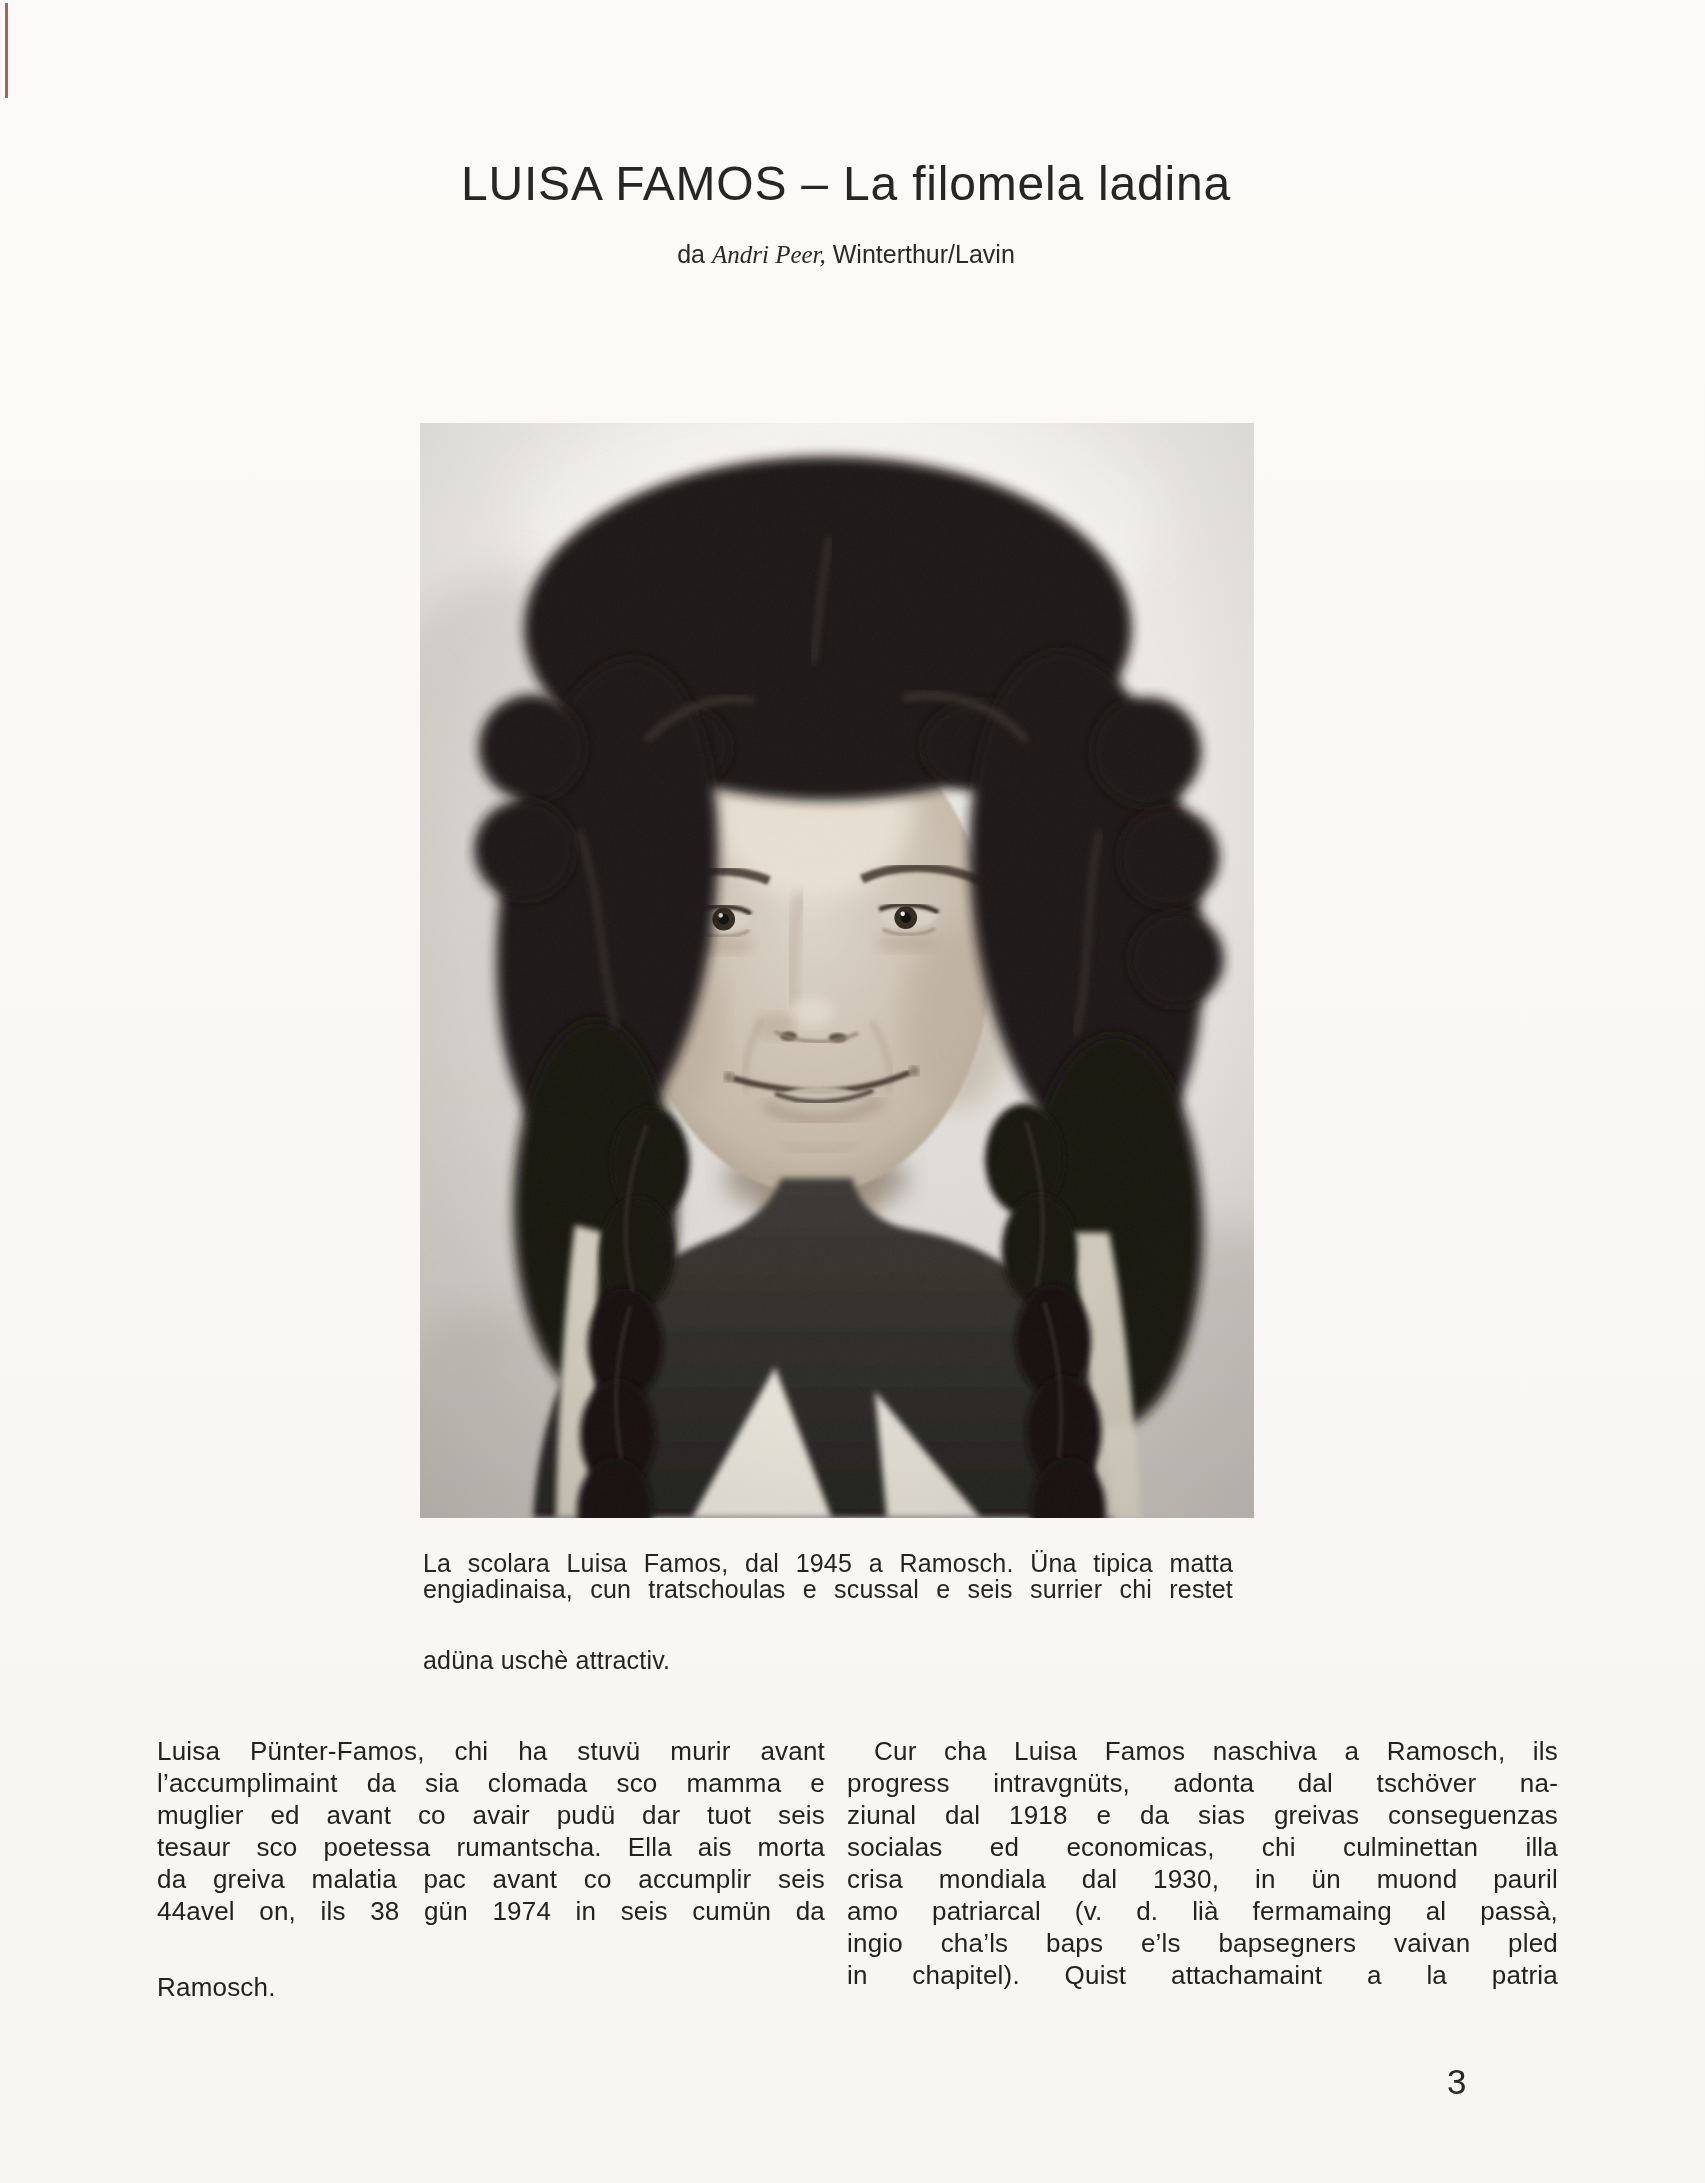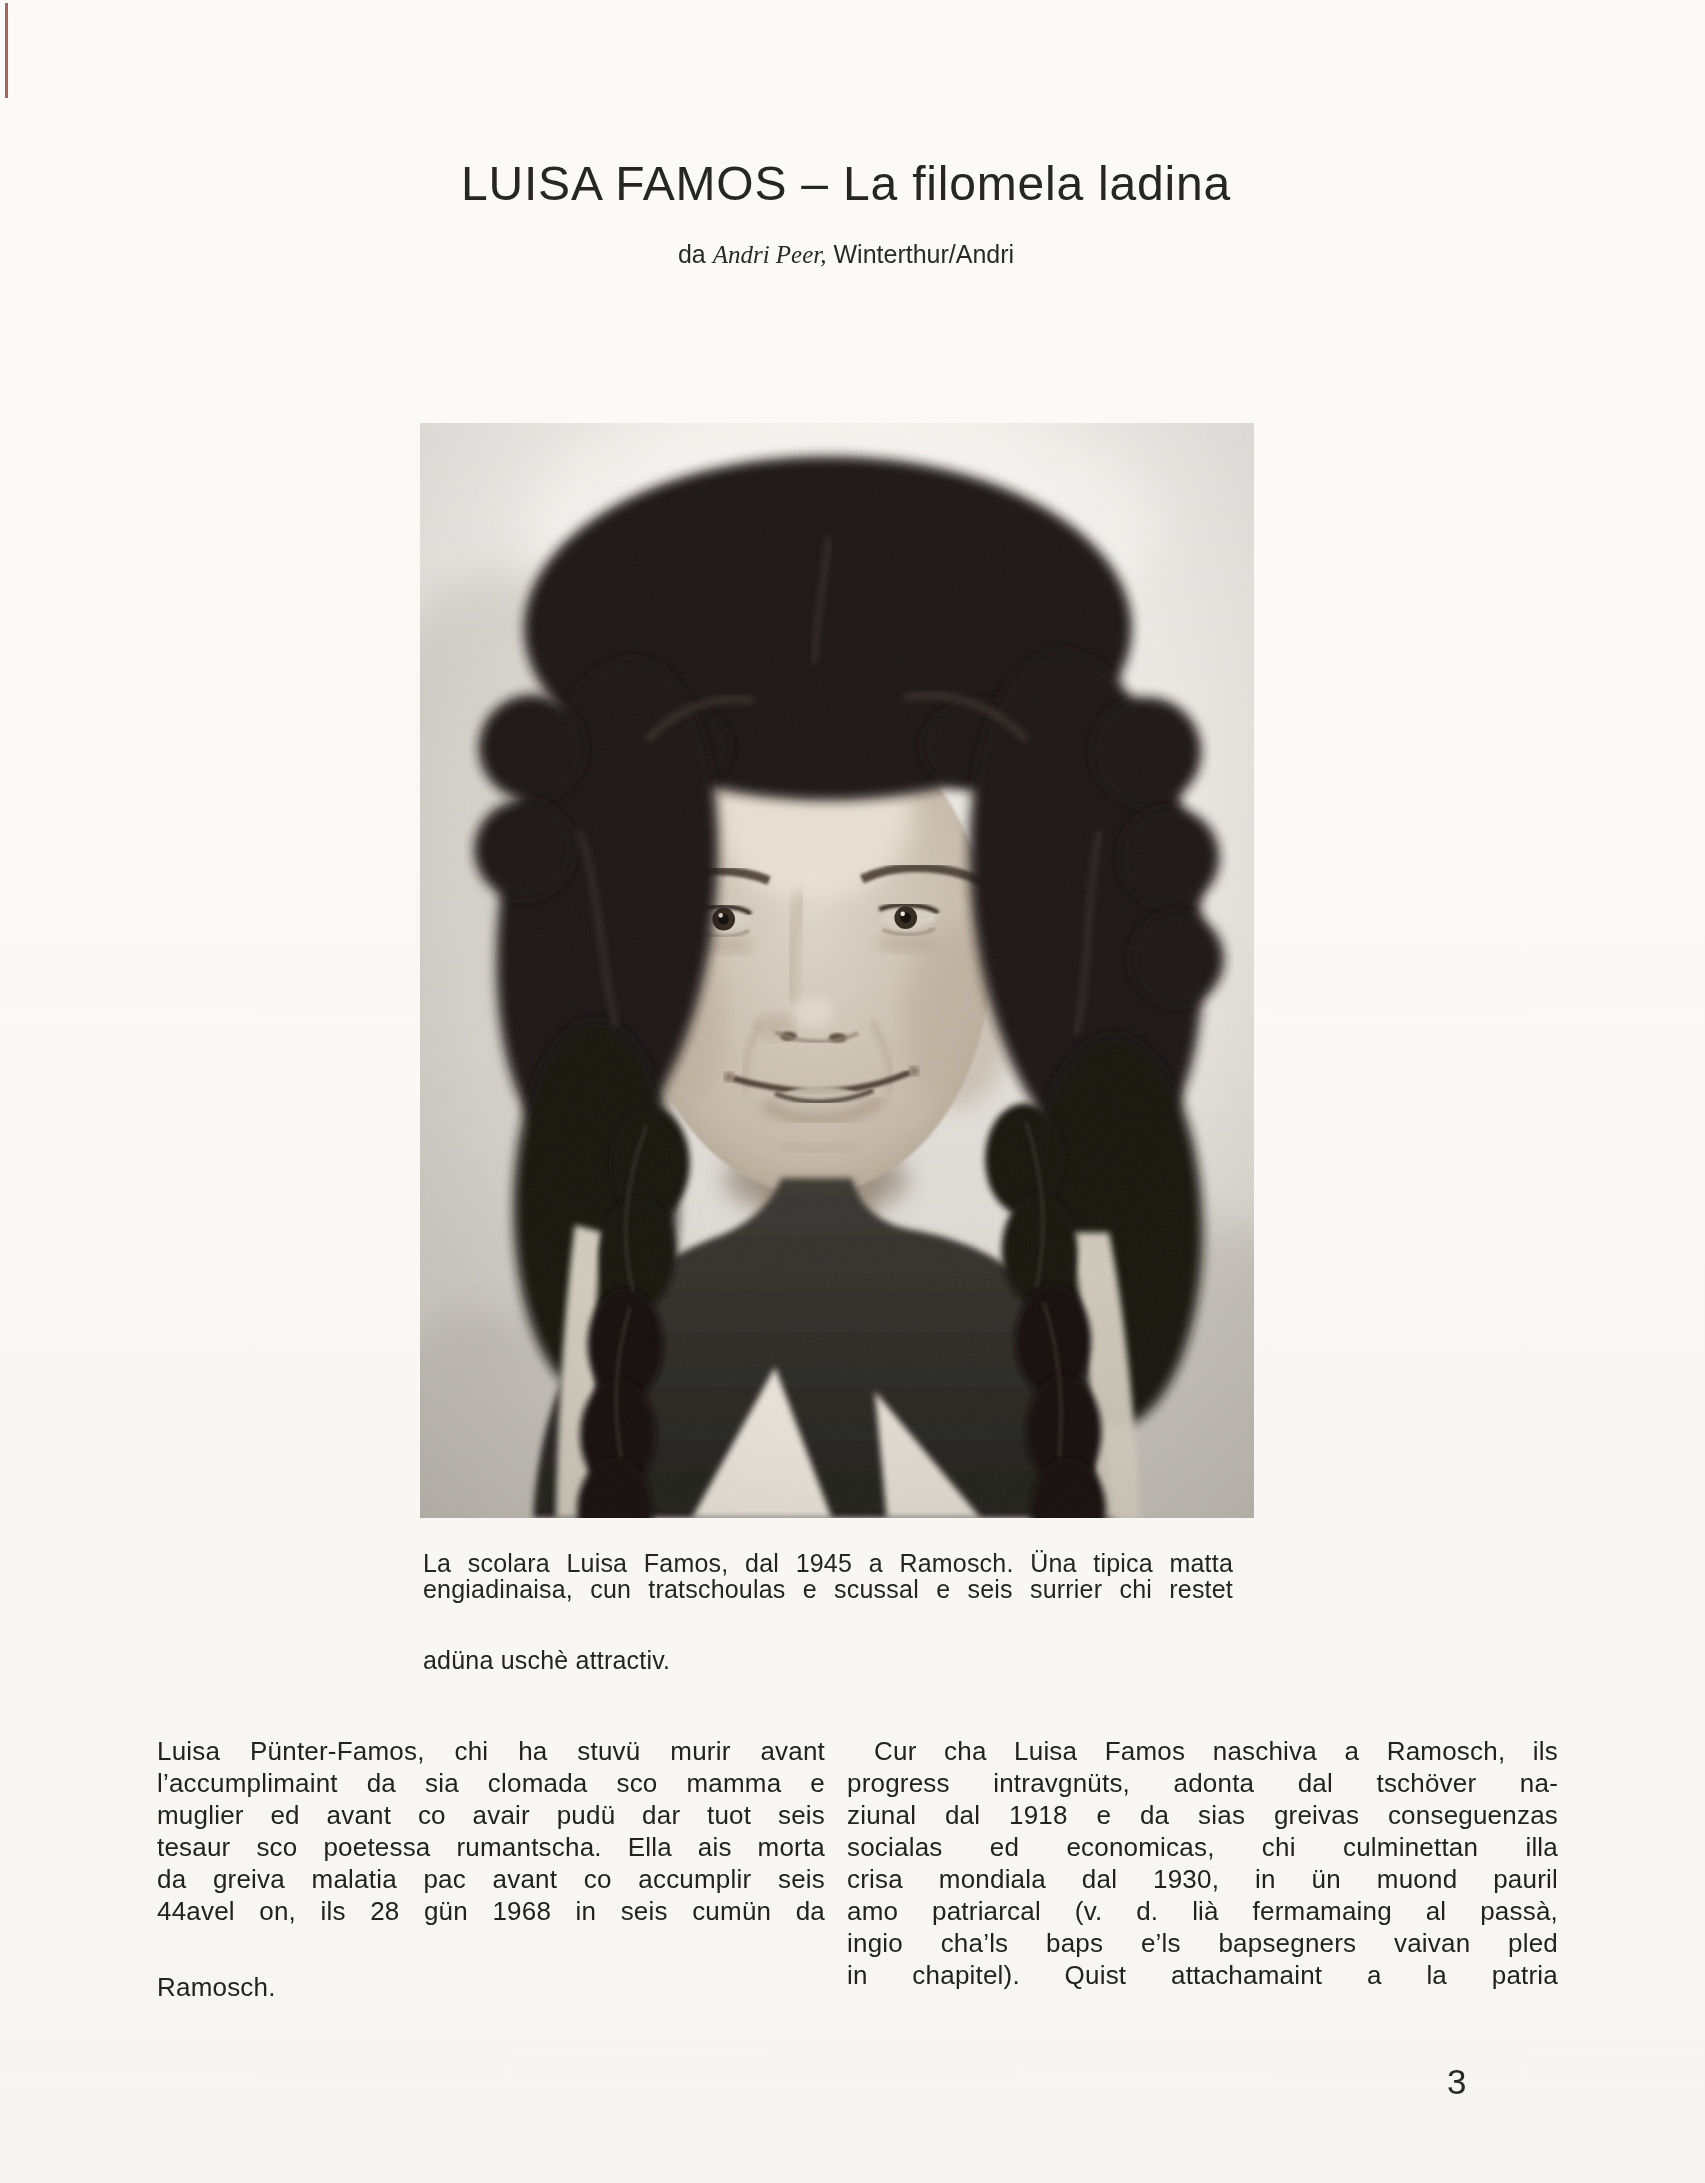--- a/index.html
+++ b/index.html
@@ -48,21 +48,21 @@
 </style>
 </head>
 <body>
 
 <div class="page">
 
   <div class="scan-line"></div>
 
   <div class="title">LUISA FAMOS – La filomela ladina</div>
 
-  <div class="byline"><span>da </span><span class="author">Andri Peer,</span><span> Winterthur/Andri</span></div>
+  <div class="byline"><span>da </span><span class="author">Andri Peer,</span><span> Winterthur/Lavin</span></div>
 
   <figure class="photo-fig">
     <svg viewBox="0 0 1104 1450" preserveAspectRatio="none" xmlns="http://www.w3.org/2000/svg">
       <defs>
         <linearGradient id="bgG" x1="0" y1="0" x2="0" y2="1">
           <stop offset="0" stop-color="#f1efeb"></stop>
           <stop offset="0.55" stop-color="#e4e1dc"></stop>
           <stop offset="1" stop-color="#d6d3cd"></stop>
         </linearGradient>
         <radialGradient id="faceG" cx="0.5" cy="0.42" r="0.68">
@@ -198,21 +198,21 @@
     <div class="cap-line">engiadinaisa, cun tratschoulas e scussal e seis surrier chi restet</div>
     <div class="cap-line last">adüna uschè attractiv.</div>
   </div>
 
   <div class="col col-left">
     <div class="line">Luisa Pünter-Famos, chi ha stuvü murir avant</div>
     <div class="line">l’accumplimaint da sia clomada sco mamma e</div>
     <div class="line">muglier ed avant co avair pudü dar tuot seis</div>
     <div class="line">tesaur sco poetessa rumantscha. Ella ais morta</div>
     <div class="line">da greiva malatia pac avant co accumplir seis</div>
-    <div class="line">44avel on, ils 28 gün 1968 in seis cumün da</div>
+    <div class="line">44avel on, ils 38 gün 1974 in seis cumün da</div>
     <div class="line last">Ramosch.</div>
   </div>
 
   <div class="col col-right">
     <div class="line ind">Cur cha Luisa Famos naschiva a Ramosch, ils</div>
     <div class="line">progress intravgnüts, adonta dal tschöver na-</div>
     <div class="line">ziunal dal 1918 e da sias greivas conseguenzas</div>
     <div class="line">socialas ed economicas, chi culminettan illa</div>
     <div class="line">crisa mondiala dal 1930, in ün muond pauril</div>
     <div class="line">amo patriarcal (v. d. lià fermamaing al passà,</div>

